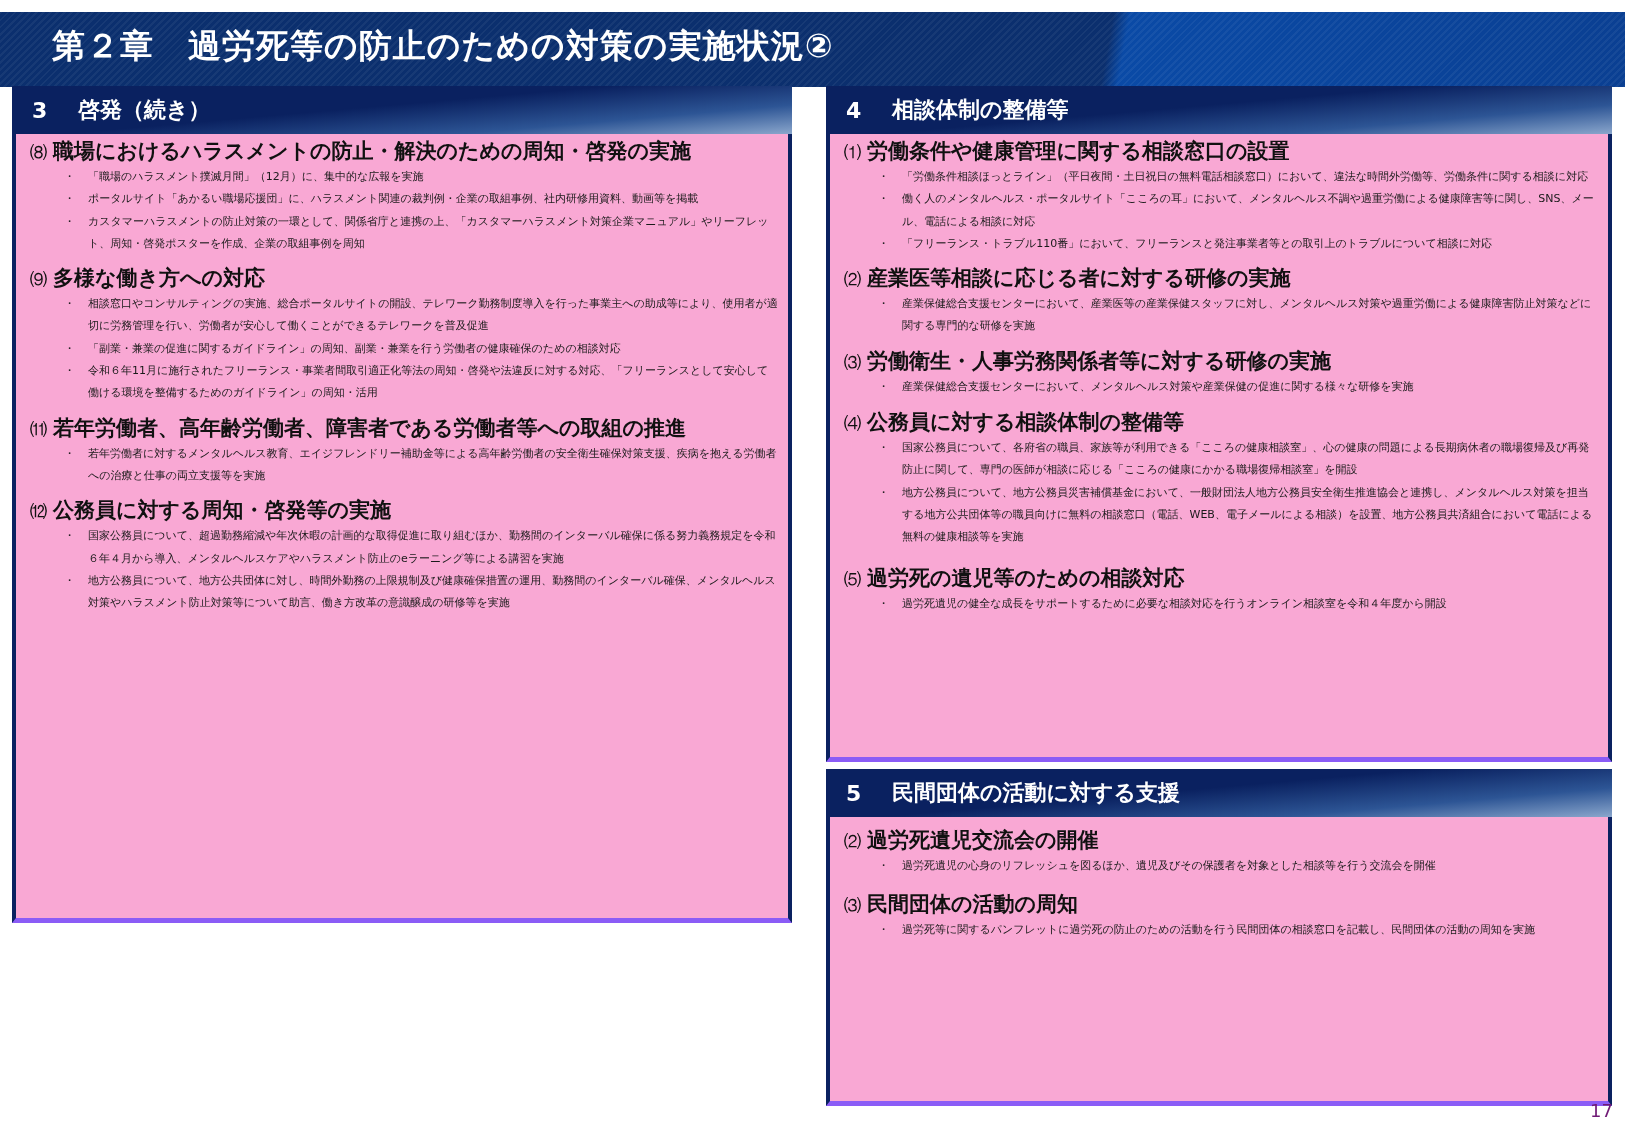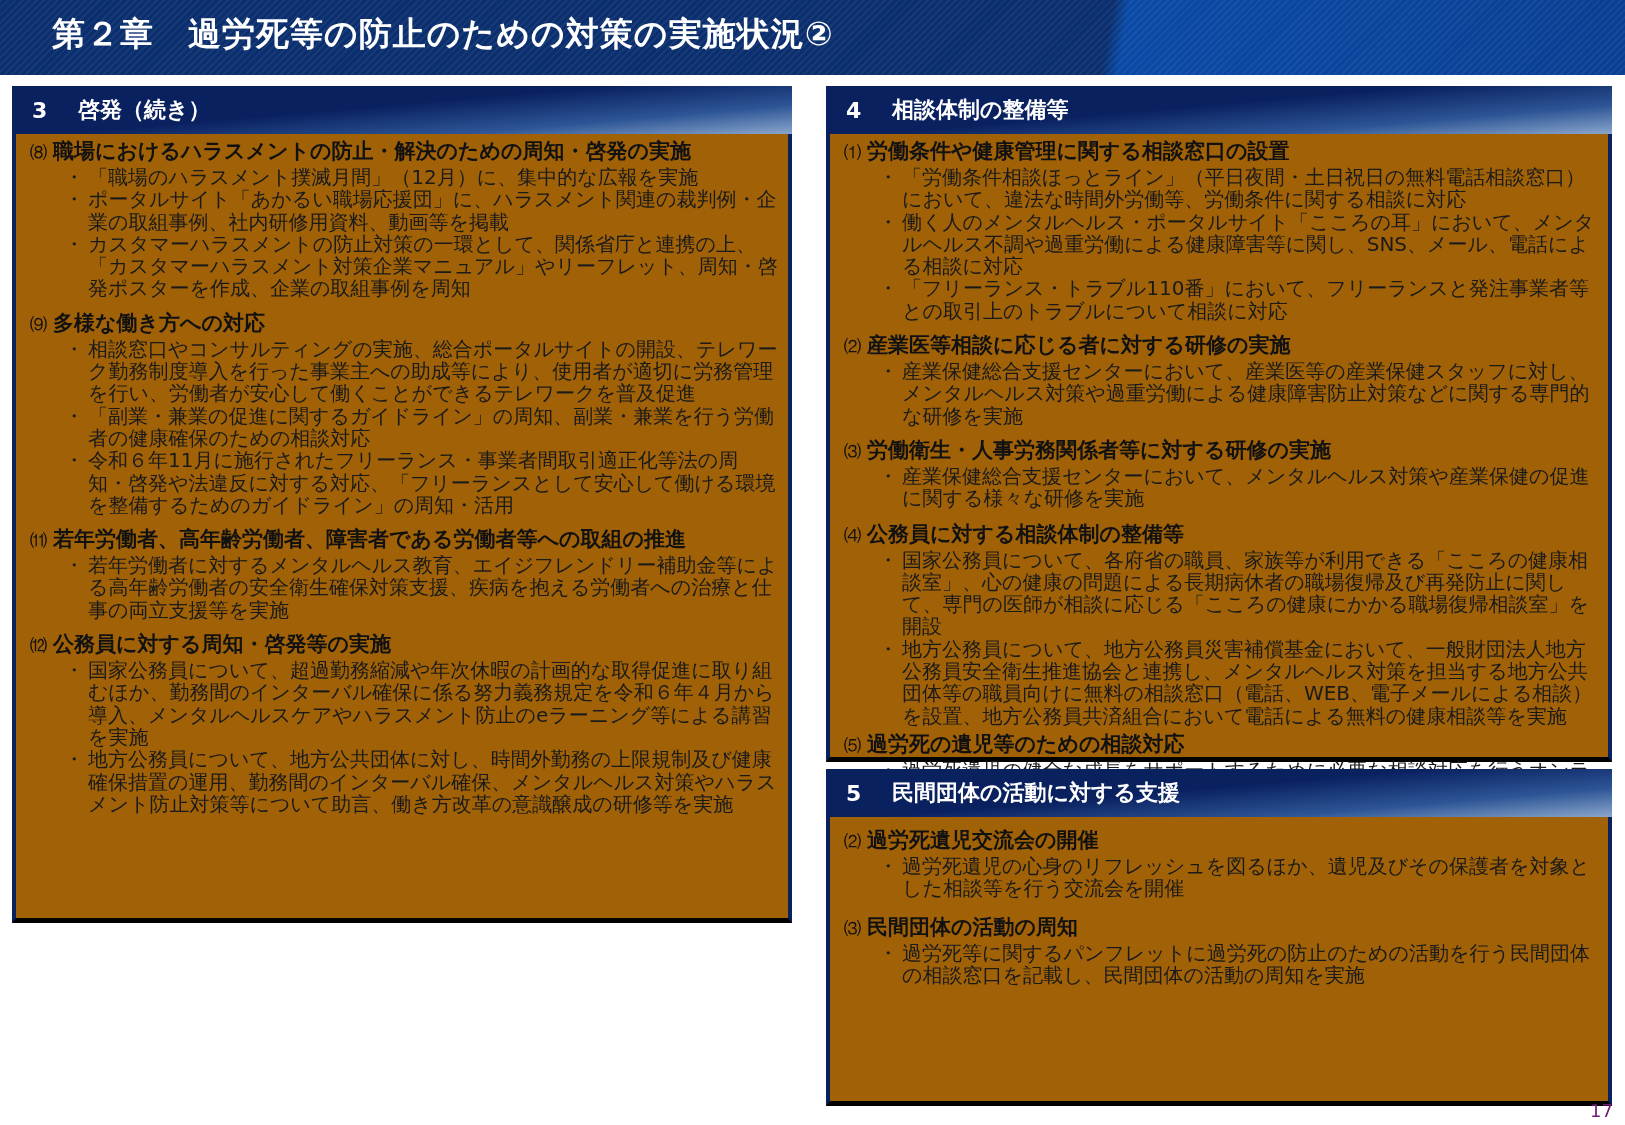--- a/index.html
+++ b/index.html
@@ -1,56 +1,56 @@
 <!DOCTYPE html>
 <html><head>
 <meta charset="utf-8">
 <style>
   * { box-sizing: border-box; margin: 0; padding: 0; }
   html, body { width: 1625px; height: 1125px; background: #ffffff; overflow: hidden; }
   body { position: relative; font-family: "DejaVu Sans", "Liberation Sans", sans-serif; color: #1a1a1a; }
 
   .title-bar {
-    position: absolute; left: 0; top: 0; width: 1625px; height: 75px;
+    position: absolute; left: 0; top: 12px; width: 1625px; height: 75px;
     background:
       repeating-linear-gradient(135deg, rgba(255,255,255,0.05) 0 2px, rgba(0,0,0,0) 2px 5px),
       linear-gradient(100deg, #0b2f6e 0%, #0b2f6e 68%, #0a4aa6 69%, #0a3f92 100%);
   }
   .title-bar .title {
     position: absolute; left: 52px; top: 12px;
     font-size: 33px; font-weight: bold; color: #ffffff; letter-spacing: 1px;
     white-space: nowrap;
   }
 
   .sec-head {
     position: absolute; height: 48px;
     background: linear-gradient(175deg, #0a2160 0%, #0a2160 45%, #2d5595 75%, #8aa6cc 100%);
     color: #ffffff; font-weight: bold; font-size: 22px;
     display: flex; align-items: center; padding-left: 20px;
   }
   .sec-head .num { width: 46px; display: inline-block; }
   .sec-head .light { font-weight: bold; }
 
   .panel {
-    position: absolute; background: #a16207;
+    position: absolute; background: #f9a8d4;
     border-left: 4px solid #0a2160;
     border-right: 4px solid #0a2160;
-    border-bottom: 5px solid #000000;
+    border-bottom: 5px solid #8b5cf6;
   }
 
   .item { margin-bottom: 10px; }
   .item-title {
     font-weight: bold; font-size: 21px; line-height: 27px; color: #111;
     white-space: nowrap;
   }
   .item-title .paren { font-weight: normal; font-size: 17px; margin-right: 6px; }
   .bullets { list-style: none; margin-left: 38px; }
   .bullets li {
     position: relative; padding-left: 20px;
-    font-size: 20px; line-height: 22.3px; color: #1a1a1a;
+    font-size: 11px; line-height: 22.3px; color: #1a1a1a;
   }
   .bullets li::before {
     content: "・"; position: absolute; left: -4px; top: 0;
   }
 
   .page-num {
     position: absolute; right: 12px; bottom: 4px;
     font-size: 18px; color: #701a75;
   }
 </style>
@@ -121,21 +121,21 @@
         <ul class="bullets">
           <li>産業保健総合支援センターにおいて、産業医等の産業保健スタッフに対し、メンタルヘルス対策や過重労働による健康障害防止対策などに関する専門的な研修を実施</li>
         </ul>
       </div>
       <div class="item" style="margin-bottom: 11px;">
         <div class="item-title"><span class="paren">⑶</span><span>労働衛生・人事労務関係者等に対する研修の実施</span></div>
         <ul class="bullets">
           <li>産業保健総合支援センターにおいて、メンタルヘルス対策や産業保健の促進に関する様々な研修を実施</li>
         </ul>
       </div>
-      <div class="item" style="margin-bottom: 4px;">
+      <div class="item" style="margin-bottom: 16px;">
         <div class="item-title"><span class="paren">⑷</span><span>公務員に対する相談体制の整備等</span></div>
         <ul class="bullets">
           <li>国家公務員について、各府省の職員、家族等が利用できる「こころの健康相談室」、心の健康の問題による長期病休者の職場復帰及び再発防止に関して、専門の医師が相談に応じる「こころの健康にかかる職場復帰相談室」を開設</li>
           <li>地方公務員について、地方公務員災害補償基金において、一般財団法人地方公務員安全衛生推進協会と連携し、メンタルヘルス対策を担当する地方公共団体等の職員向けに無料の相談窓口（電話、WEB、電子メールによる相談）を設置、地方公務員共済組合において電話による無料の健康相談等を実施</li>
         </ul>
       </div>
       <div class="item" style="margin-bottom: 10px;">
         <div class="item-title"><span class="paren">⑸</span><span>過労死の遺児等のための相談対応</span></div>
         <ul class="bullets">
           <li>過労死遺児の健全な成長をサポートするために必要な相談対応を行うオンライン相談室を令和４年度から開設</li>

